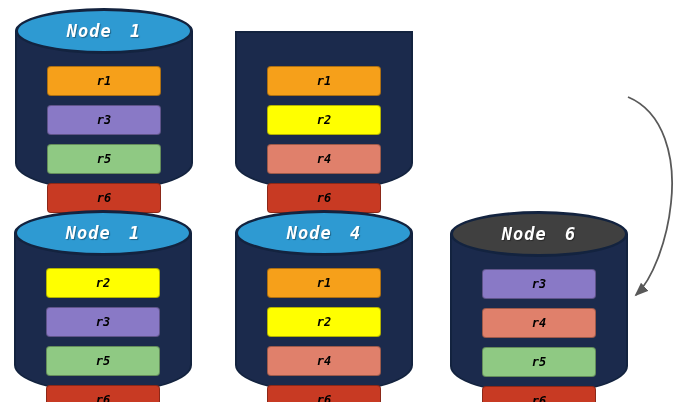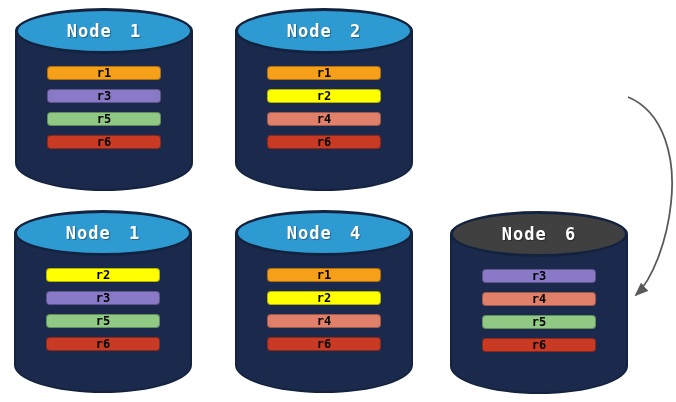--- a/index.html
+++ b/index.html
@@ -2,42 +2,42 @@
 <html><head>
 <meta charset="utf-8">
 <style>
   * { margin:0; padding:0; box-sizing:border-box; }
   html,body { background:#fff; }
   body { font-family:"DejaVu Sans Mono","Liberation Mono",monospace; }
   .canvas {
     position:relative; width:676px; height:402px; background:#fff; overflow:hidden;
   }
   .node {
-    position:absolute; width:180px; height:184px;
+    position:absolute; width:180px; height:184px;font-style:italic;
   }
   .cyl-body {
     position:absolute; left:1px; right:1px; top:23px; bottom:1px;
     border:2px solid #13233F;
     border-radius:0 0 50% 50% / 0 0 28px 28px;
   }
   .cyl-top {
     position:absolute; left:1px; right:1px; top:0; height:46px;
     border:3px solid #13233F; border-radius:50%;
     display:flex; align-items:center; justify-content:center;
   }
   .node-title {
     font-size:17px; font-weight:bold; letter-spacing:1px; word-spacing:7px;
     text-shadow:1px 1px 1px rgba(0,0,0,0.35);
   }
   .bars {
     position:absolute; left:33px; top:58px; width:114px;
     display:flex; flex-direction:column; gap:9px;
   }
   .bar {
-    height:14px; border:1px solid rgba(0,0,0,0.30); border-radius:4px;
+    height:30px; border:1px solid rgba(0,0,0,0.30); border-radius:4px;
     display:flex; align-items:center; justify-content:center;
   }
   .bar span {
     font-size:12px; font-weight:bold; line-height:12px;
   }
   .x-mark {
     position:absolute; left:36px; top:42px; width:126px; height:148px;
   }
   .x-stroke {
     position:absolute; left:44px; top:-6px; width:38px; height:160px;
@@ -69,23 +69,20 @@
           <span style="color: rgb(0, 0, 0);">r5</span>
         </div>
       <div class="bar" style="background: rgb(200, 58, 35);">
           <span style="color: rgb(0, 0, 0);">r6</span>
         </div>
     </div>
   </div>
 
   <div class="node" style="left:234px;top:8px;">
     <div class="cyl-body" style="background: rgb(27, 42, 76);"></div>
-    <div class="cyl-top" style="background: rgb(46, 154, 210);">
-      <span class="node-title" style="color: rgb(255, 255, 255);">Node 2</span>
-    </div>
     <div class="bars">
       <div class="bar" style="background: rgb(246, 160, 26);">
           <span style="color: rgb(0, 0, 0);">r1</span>
         </div>
       <div class="bar" style="background: rgb(255, 255, 0);">
           <span style="color: rgb(0, 0, 0);">r2</span>
         </div>
       <div class="bar" style="background: rgb(224, 128, 107);">
           <span style="color: rgb(0, 0, 0);">r4</span>
         </div>

